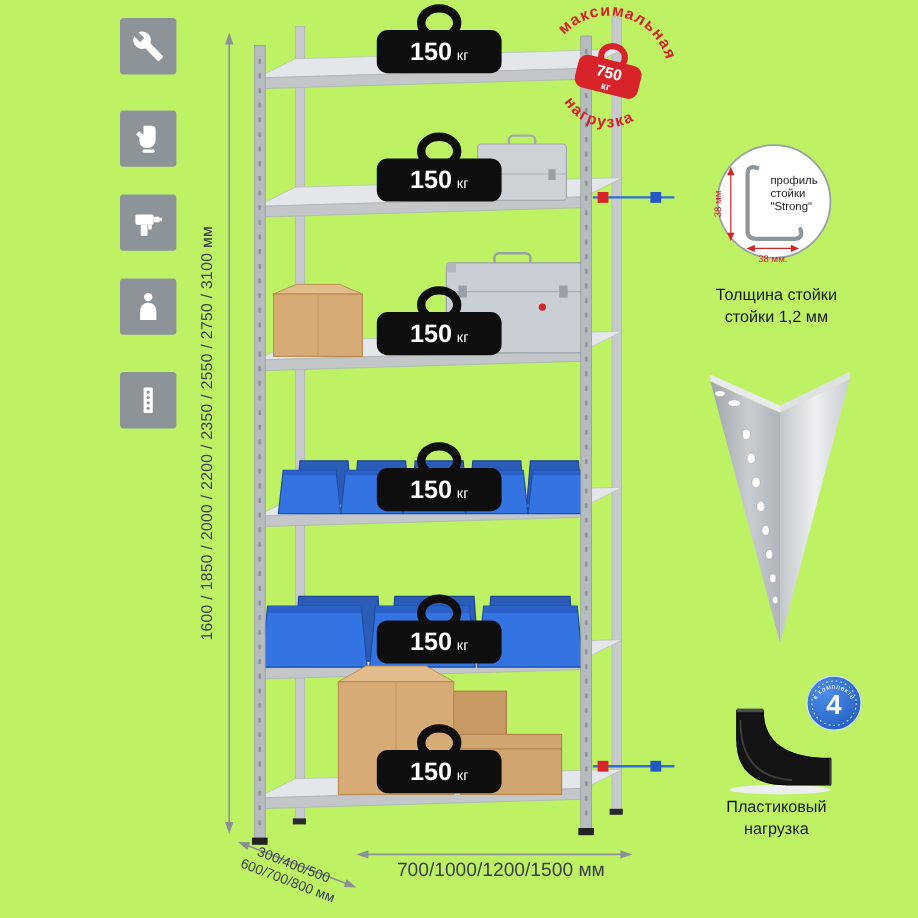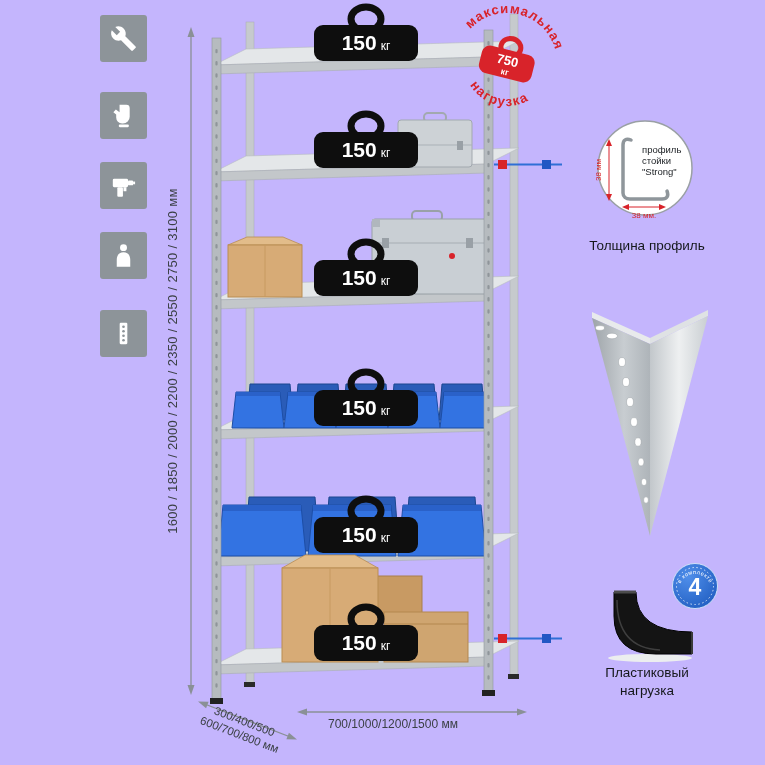--- a/index.html
+++ b/index.html
@@ -1,29 +1,29 @@
 <!DOCTYPE html>
 <html><head>
 <meta charset="utf-8">
 <style>
   html,body{margin:0;padding:0;background:#fff}
-  .stage{position:relative;width:765px;height:765px;background:#c4b5fd;overflow:hidden;
+  .stage{position:relative;width:765px;height:765px;background:#bef264;overflow:hidden;
          font-family:"Liberation Sans",sans-serif;color:#1a1e22}
   .icon-box{position:absolute;left:100px;width:47px;height:47px;background:#8d9499;
             border-radius:3px;display:flex;align-items:center;justify-content:center}
   .scene{position:absolute;left:0;top:0}
   svg text{font-family:"Liberation Sans",sans-serif}
   .vdim{position:absolute;left:-157px;top:353px;width:660px;height:16px;text-align:center;
         transform:rotate(-90deg);font-size:13px;letter-spacing:.3px;color:#3b4045;white-space:nowrap}
   .cap{position:absolute;width:150px;text-align:center;font-size:13.5px;line-height:1.32;color:#15181b}
   .cap-thickness{left:572px;top:237px}
   .cap-foot{left:572px;top:664px}
   .depth-dim{position:absolute;left:180px;top:714px;width:124px;text-align:center;font-size:11.5px;
              line-height:1.22;color:#3b4045;transform:rotate(21deg)}
-  .width-dim{position:absolute;left:328px;top:717px;width:176px;text-align:left;font-size:12px;color:#3b4045}
+  .width-dim{position:absolute;left:328px;top:717px;width:176px;text-align:right;font-size:16px;color:#3b4045}
 </style>
 </head>
 <body>
 
 <div class="stage">
 
   <div class="icon-box" style="top:15px">
     <svg width="27" height="27" viewBox="0 0 24 24">
       <path fill="#fff" d="M22.7 19l-9.1-9.1c.9-2.3.4-5-1.5-6.9-2-2-5-2.4-7.4-1.3L9 6 6 9 1.6 4.7C.4 7.1.9 10.1 2.9 12.1c1.9 1.9 4.6 2.4 6.9 1.5l9.1 9.1c.4.4 1 .4 1.4 0l2.3-2.3c.5-.4.5-1.1.1-1.4z"></path>
     </svg>
@@ -326,21 +326,22 @@
       <circle cx="695" cy="586" r="22.5" fill="url(#gB)" stroke="#cfe0f7" stroke-width="1"></circle>
       <circle cx="695" cy="586" r="18.5" fill="none" stroke="rgba(255,255,255,0.85)" stroke-width="0.9" stroke-dasharray="1.5 2.5"></circle>
       <text x="695" y="595" font-size="23" font-weight="bold" fill="#fff" text-anchor="middle">4</text>
       <text font-size="5.5" fill="#fff" letter-spacing="0.5"><textPath href="#arcBadge" startOffset="50%" text-anchor="middle">в комплекте</textPath></text>
     </g>
   </svg>
 
   <div class="vdim">1600 / 1850 / 2000 / 2200 / 2350 / 2550 / 2750 / 3100 мм</div>
 
   <div class="cap cap-thickness">
-    <div>Толщина профиль</div>
+    <div>Толщина стойки</div>
+    <div>стойки 1,2 мм</div>
   </div>
 
   <div class="cap cap-foot">
     <div>Пластиковый</div>
     <div>нагрузка</div>
   </div>
 
   <div class="depth-dim">
     <div>300/400/500</div>
     <div>600/700/800 мм</div>

